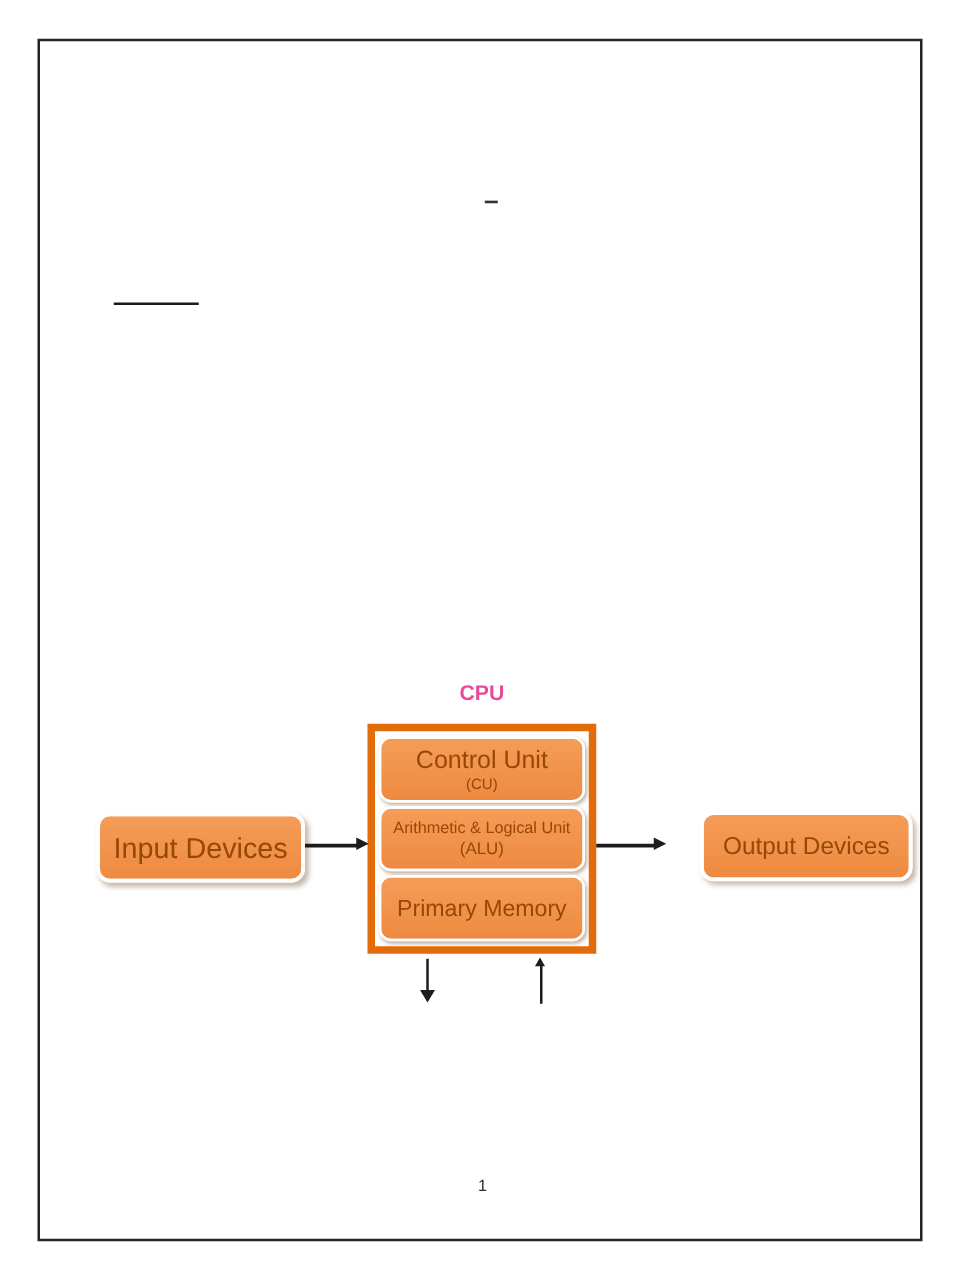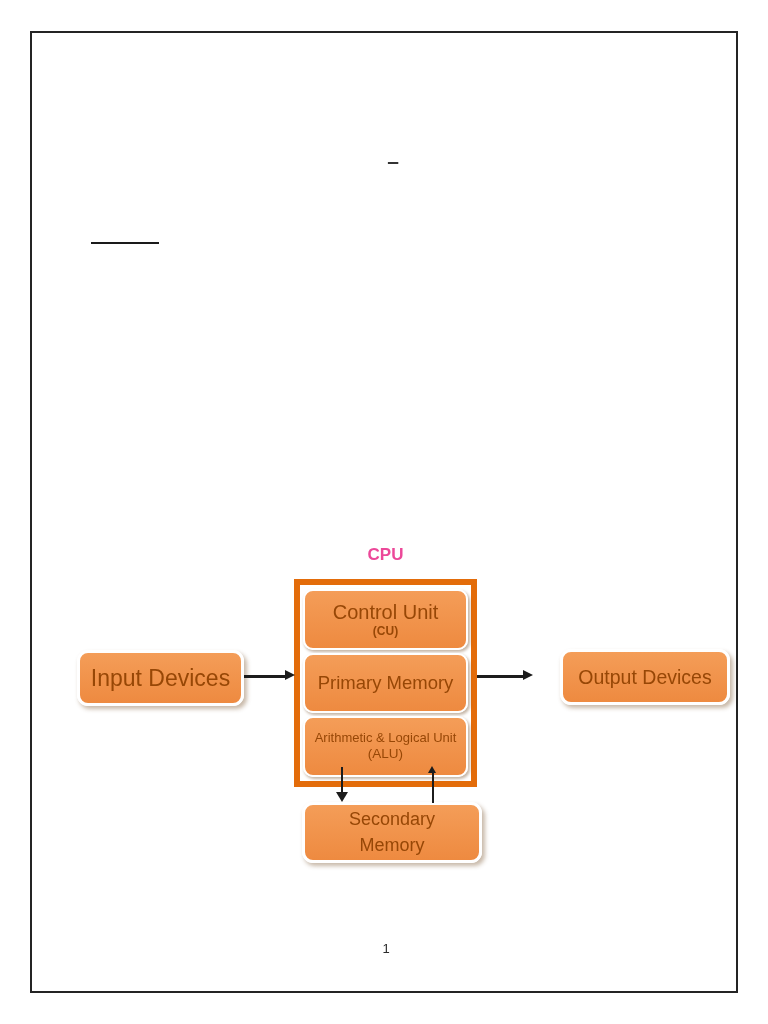--- a/index.html
+++ b/index.html
@@ -28,35 +28,35 @@
     position:absolute;left:59px;top:209px;width:68px;height:0;
     border-bottom:2px solid #1a1a1a;
   }
 
   .cpu-label{
     position:absolute;left:262px;top:512px;width:183px;
     text-align:center;font-size:17px;font-weight:600;color:#ec4899;
   }
 
   .cpu-box{
-    position:absolute;left:262px;top:546px;width:183px;height:208px;
+    position:absolute;left:262px;top:546px;width:183px;height:184px;
     border:6px solid var(--cpu-border);background:#ffffff;
     display:flex;flex-direction:column;gap:3px;padding:4px 3px;
   }
   .unit{
     flex:1 1 0;
     border:2.5px solid #ffffff;border-radius:10px;
     background:linear-gradient(180deg,var(--box-fill-top),var(--box-fill-bottom));
     box-shadow:1.5px 2px 3px rgba(110,70,30,.40);
     color:var(--box-text);
     display:flex;flex-direction:column;align-items:center;justify-content:center;
     text-align:center;line-height:1.1;
   }
   .sz-cu{font-size:20px;}
-  .sz-cu-sub{font-size:12px;margin-top:2px;font-weight:bold;}
+  .sz-cu-sub{font-size:12px;margin-top:2px;}
   .sz-alu{font-size:13px;}
   .sz-alu-sub{font-size:13.5px;margin-top:2px;}
   .sz-pm{font-size:18.5px;}
 
   .side-box{
     position:absolute;
     border:3px solid #ffffff;border-radius:11px;
     background:linear-gradient(180deg,var(--box-fill-top),var(--box-fill-bottom));
     box-shadow:2.5px 3px 4px rgba(110,70,30,.38);
     color:var(--box-text);
@@ -97,39 +97,36 @@
   <div class="underline"></div>
 
   <div class="cpu-label">CPU</div>
 
   <div class="cpu-box">
     <div class="unit">
       <div class="sz-cu">Control Unit</div>
       <div class="sz-cu-sub">(CU)</div>
     </div>
     <div class="unit">
-      <div class="sz-pm">Primary Memory</div>
+      <div class="sz-alu">Arithmetic &amp; Logical  Unit</div>
+      <div class="sz-alu-sub">(ALU)</div>
     </div>
     <div class="unit">
-      <div class="sz-alu">Arithmetic &amp; Logical  Unit</div>
-      <div class="sz-alu-sub">(ALU)</div>
+      <div class="sz-pm">Primary Memory</div>
     </div>
   </div>
 
   <div class="side-box input-box">
     <span>Input Devices</span>
   </div>
 
   <div class="side-box output-box">
     <span>Output Devices</span>
   </div>
 
-  <div class="side-box secondary-box">
-    <span class="wrap-narrow">Secondary Memory</span>
-  </div>
 
   <div>
     <div class="shaft-h a-in-shaft"></div>
     <div class="head head-right a-in-head"></div>
   </div>
 
   <div>
     <div class="shaft-h a-out-shaft"></div>
     <div class="head head-right a-out-head"></div>
   </div>

